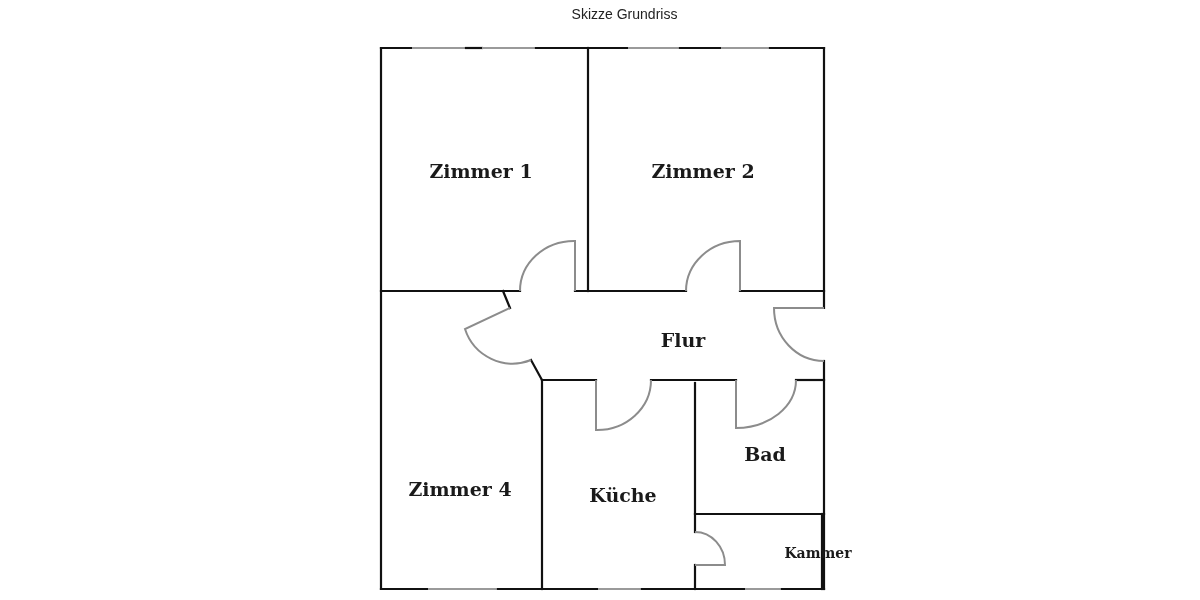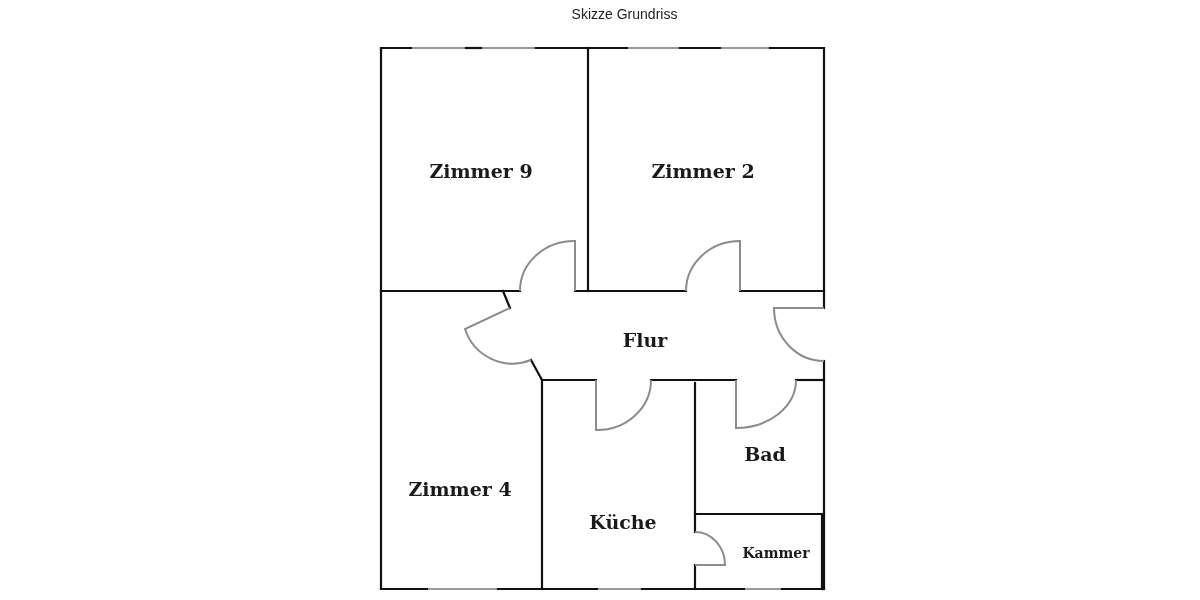--- a/index.html
+++ b/index.html
@@ -10,21 +10,21 @@
     }
     svg { position: absolute; left: 0; top: 0; }
     .wall { stroke: #111; stroke-width: 2.2; fill: none; stroke-linecap: square; }
     .win { stroke: #9a9a9a; stroke-width: 2; fill: none; }
     .door { stroke: #8c8c8c; stroke-width: 2; fill: none; }
     .label {
       position: absolute; font-family: "DejaVu Serif", "Liberation Serif", serif;
       font-weight: bold; color: #1a1a1a; white-space: nowrap; transform: translate(-50%, -50%);
     }
     .big { font-size: 19px; }
-    .small { font-size: 14px; }
+    .small { font-size: 14px; margin-left: 42px; }
   </style>
 </head>
 <body>
 
 <div class="title">Skizze Grundriss</div>
 
 <svg width="1200" height="600">
 
   <g>
     <line class="wall" x1="381" y1="48" x2="412" y2="48"></line>
@@ -86,19 +86,19 @@
     <path class="door" d="M824 308 L774 308 A50 53 0 0 0 824 361"></path>
 
     <path class="door" d="M596 380 L596 430 A54 50 0 0 0 651 380"></path>
 
     <path class="door" d="M736 380 L736 428 A60 48 0 0 0 796 380"></path>
 
     <path class="door" d="M695 532 A30 33 0 0 1 725 565 L695 565"></path>
   </g>
 </svg>
 
-<div class="label big" style="left:481px; top:171px;">Zimmer 9</div>
+<div class="label big" style="left:481px; top:171px;">Zimmer 1</div>
 <div class="label big" style="left:703px; top:171px;">Zimmer 2</div>
-<div class="label big" style="left:645px; top:340px;">Flur</div>
+<div class="label big" style="left:683px; top:340px;">Flur</div>
 <div class="label big" style="left:460px; top:489px;">Zimmer 4</div>
-<div class="label big" style="left:623px; top:495px;margin-top:27px;">Küche</div>
+<div class="label big" style="left:623px; top:495px;">Küche</div>
 <div class="label big" style="left:765px; top:454px;">Bad</div>
 <div class="label small" style="left:776px; top:553px;">Kammer</div>
 
 </body></html>

